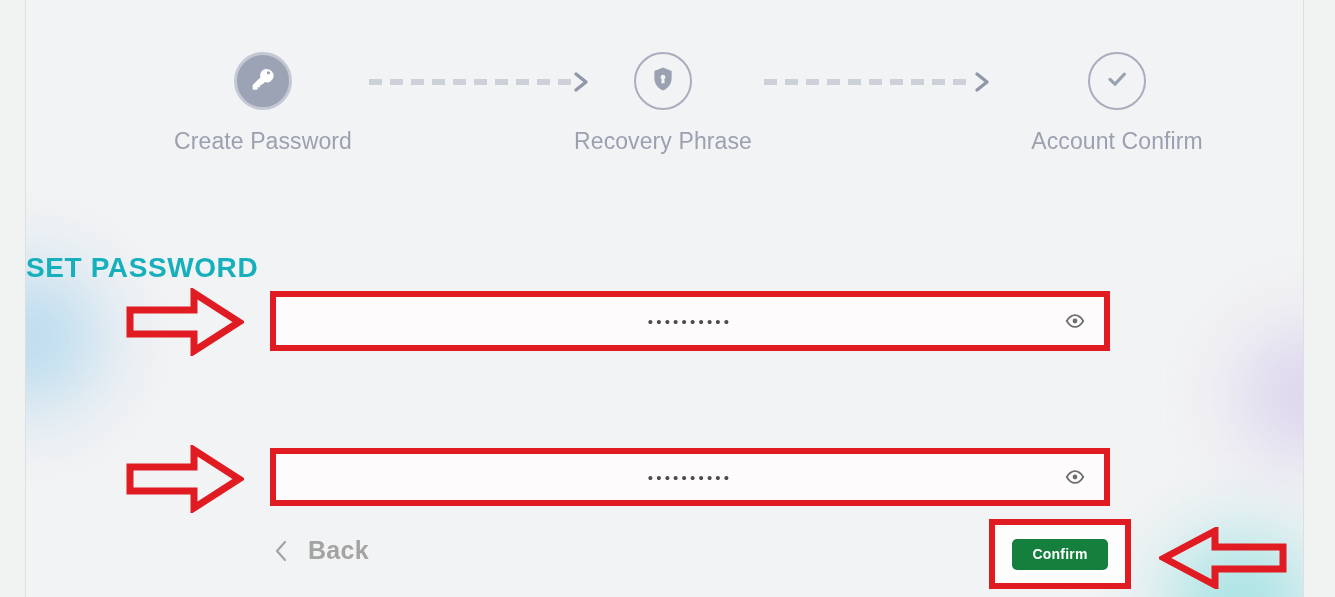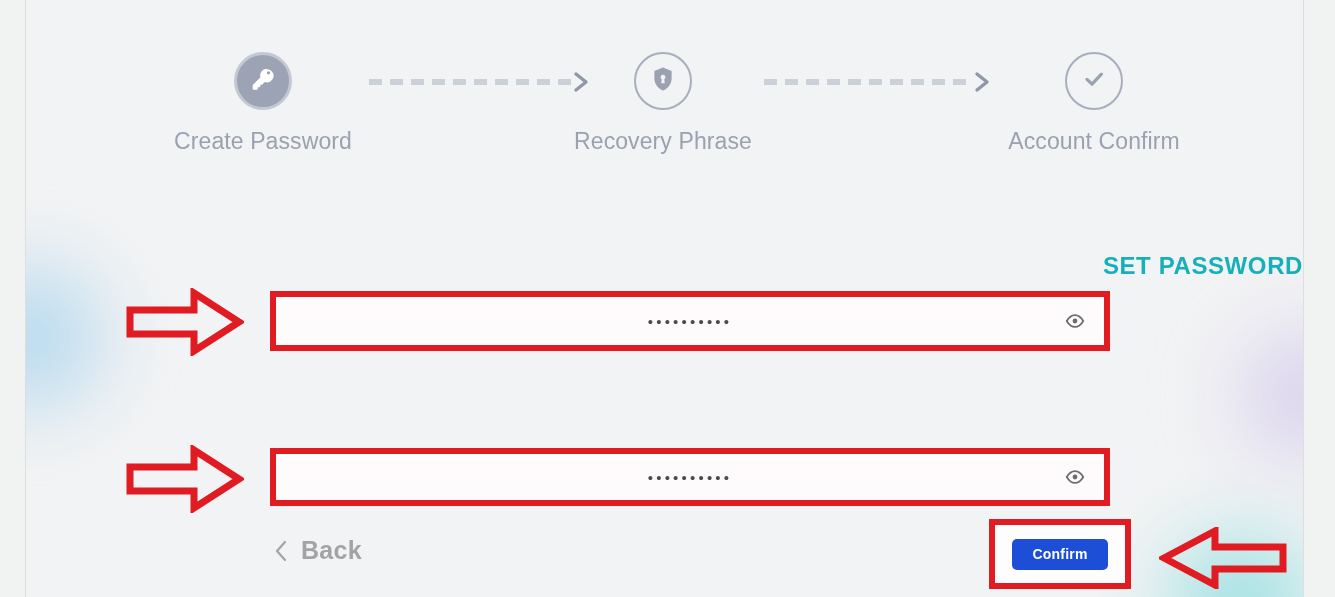--- a/index.html
+++ b/index.html
@@ -71,21 +71,21 @@
     height: 115px;
   }
   .step {
     position: absolute;
     top: 0;
     width: 200px;
     text-align: center;
   }
   .step-1 { left: 137px; }
   .step-2 { left: 537px; }
-  .step-3 { left: 968px; text-align: center; }
+  .step-3 { left: 991px; text-align: center; }
 
   .step-circle {
     width: 58px; height: 58px;
     border-radius: 50%;
     margin: 0 auto;
     display: flex;
     align-items: center;
     justify-content: center;
     box-sizing: border-box;
   }
@@ -125,22 +125,22 @@
   .connector .head {
     position: absolute;
     right: 0; top: -8px;
     width: 18px; height: 22px;
   }
 
   
   .field-label {
     position: absolute;
     width: 1277px;
-    text-align: right;
-    font-size: 24px;
+    text-align: left;
+    font-size: 28px;
     font-weight: bold;
     letter-spacing: 0.6px;
     color: #16b0bc;
   }
   #label-set     { top: 252px; }
   #label-confirm { top: 409px; }
 
   .field-wrap {
     position: absolute;
     box-sizing: border-box;
@@ -177,21 +177,21 @@
     justify-content: center;
     cursor: pointer;
   }
 
   
   #back-btn {
     position: absolute;
     left: 248px; top: 536px;
     display: flex;
     align-items: center;
-    gap: 13px;
+    gap: 20px;
     cursor: pointer;
   }
   #back-chevron { width: 14px; height: 22px; display: block; }
   #back-label {
     font-size: 25px;
     font-weight: bold;
     color: #a3a3a3;
     letter-spacing: 0.3px;
   }
 
@@ -201,21 +201,21 @@
     width: 142px; height: 70px;
     box-sizing: border-box;
     border: 6px solid #e01b22;
     background: #fdfdfd;
     display: flex;
     align-items: center;
     justify-content: center;
   }
   #confirm-btn {
     width: 96px; height: 31px;
-    background: #1d4ed8;
+    background: #15803d;
     border: none;
     border-radius: 5px;
     color: #ffffff;
     font-family: "Liberation Sans", sans-serif;
     font-size: 14px;
     font-weight: bold;
     letter-spacing: 0.2px;
     cursor: pointer;
     padding: 0;
   }

